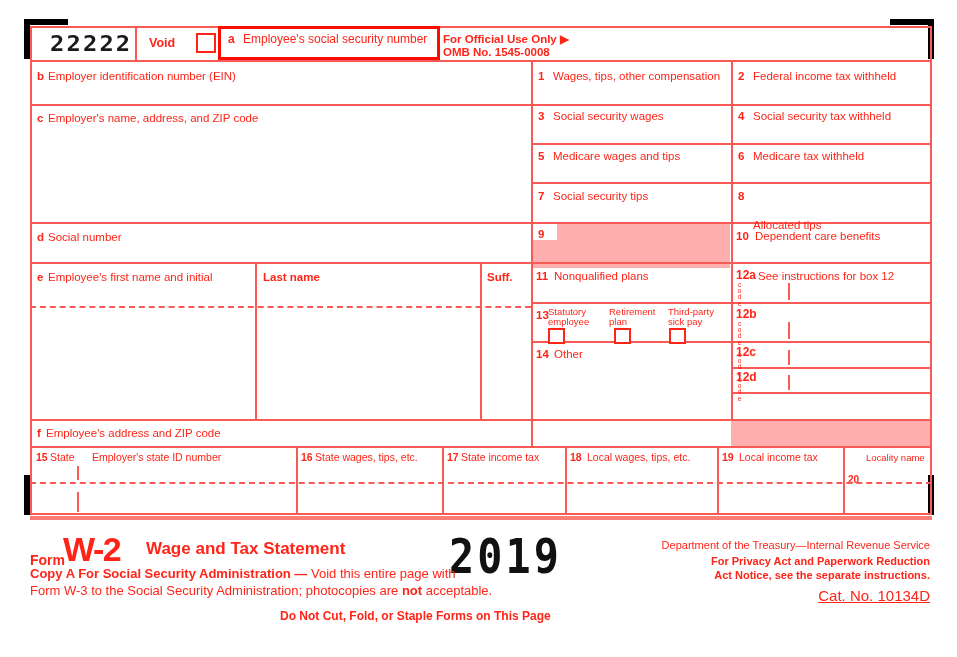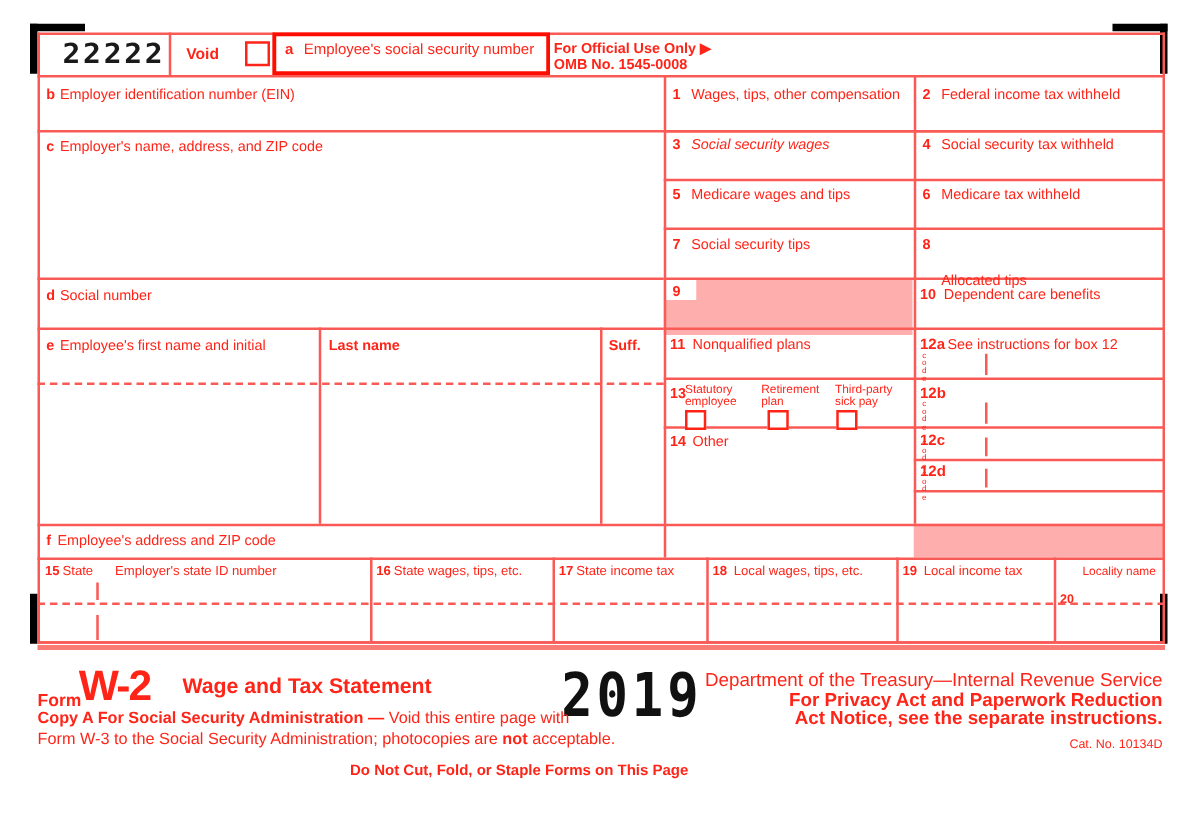--- a/index.html
+++ b/index.html
@@ -111,22 +111,22 @@
     white-space: nowrap;
   }
   .formword {
     position: absolute;
     color: var(--red);
     font-weight: bold;
     font-size: 14px;
     line-height: 10px;
   }
   .f13  { font-size: 13px; line-height: 15px; }
-  .f12  { font-size: 15px; line-height: 14px; }
-  .f11  { font-size: 10px; line-height: 13px; }
+  .f12  { font-size: 11px; line-height: 14px; }
+  .f11  { font-size: 15px; line-height: 13px; text-decoration: underline; }
   .bold { font-weight: bold; }
   .donotcut {
     position: absolute;
     color: var(--red);
     font-weight: bold;
     font-size: 12px;
     line-height: 18px;
     white-space: nowrap;
   }
 </style>
@@ -217,21 +217,21 @@
 
   <div class="num" style="left:538px; top:70px;">1</div>
   <div class="lbl" style="left:553px; top:70px;">Wages, tips, other compensation</div>
   <div class="box" style="left:536px; top:84px; width:190px; height:18px;"></div>
 
   <div class="num" style="left:738px; top:70px;">2</div>
   <div class="lbl" style="left:753px; top:70px;">Federal income tax withheld</div>
   <div class="box" style="left:736px; top:84px; width:190px; height:18px;"></div>
 
   <div class="num" style="left:538px; top:110px;">3</div>
-  <div class="lbl" style="left:553px; top:110px;font-style:italic;">Social security wages</div>
+  <div class="lbl" style="left:553px; top:110px;">Social security wages</div>
   <div class="box" style="left:536px; top:123px; width:190px; height:18px;"></div>
 
   <div class="num" style="left:738px; top:110px;">4</div>
   <div class="lbl" style="left:753px; top:110px;">Social security tax withheld</div>
   <div class="box" style="left:736px; top:123px; width:190px; height:18px;"></div>
 
   <div class="num" style="left:538px; top:150px;">5</div>
   <div class="lbl" style="left:553px; top:150px;">Medicare wages and tips</div>
   <div class="box" style="left:536px; top:163px; width:190px; height:18px;"></div>
 

